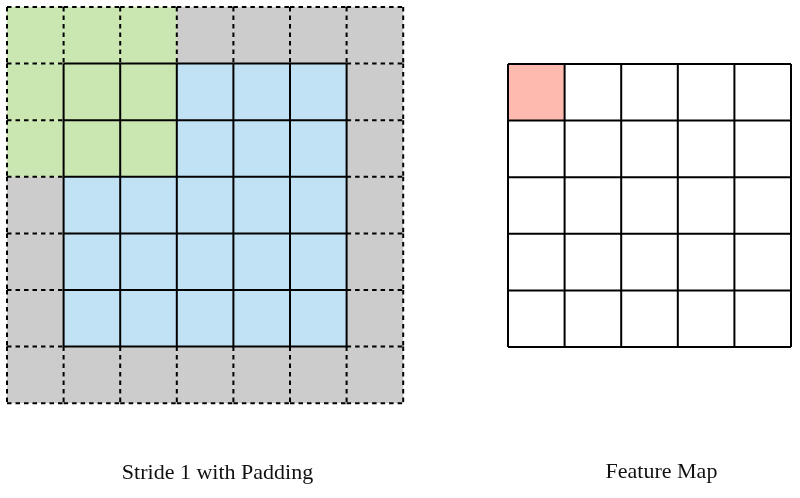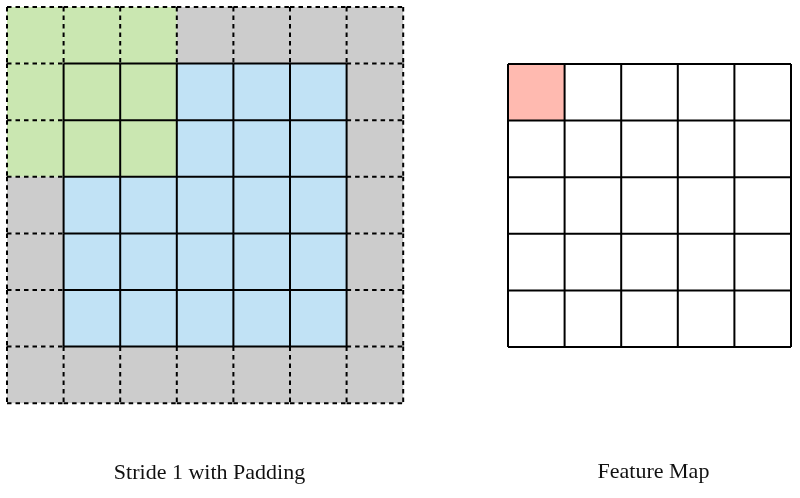--- a/index.html
+++ b/index.html
@@ -18,21 +18,21 @@
   figure {
     margin: 0;
     padding: 0;
     position: absolute;
   }
   .panel-left  { left: 5px;   top: 5px;  width: 401px; }
   .panel-right { left: 506px; top: 62px; width: 287px; }
   .grid-svg { display: block; }
   figcaption.caption {
     position: absolute;
-    left: 4px;
+    left: 12px;
     width: 100%;
     text-align: center;
     font-size: 22px;
     color: #111111;
     white-space: nowrap;
   }
   .panel-left  figcaption.caption { top: 454px; }
   .panel-right figcaption.caption { top: 396px; }
 </style>
 </head>

